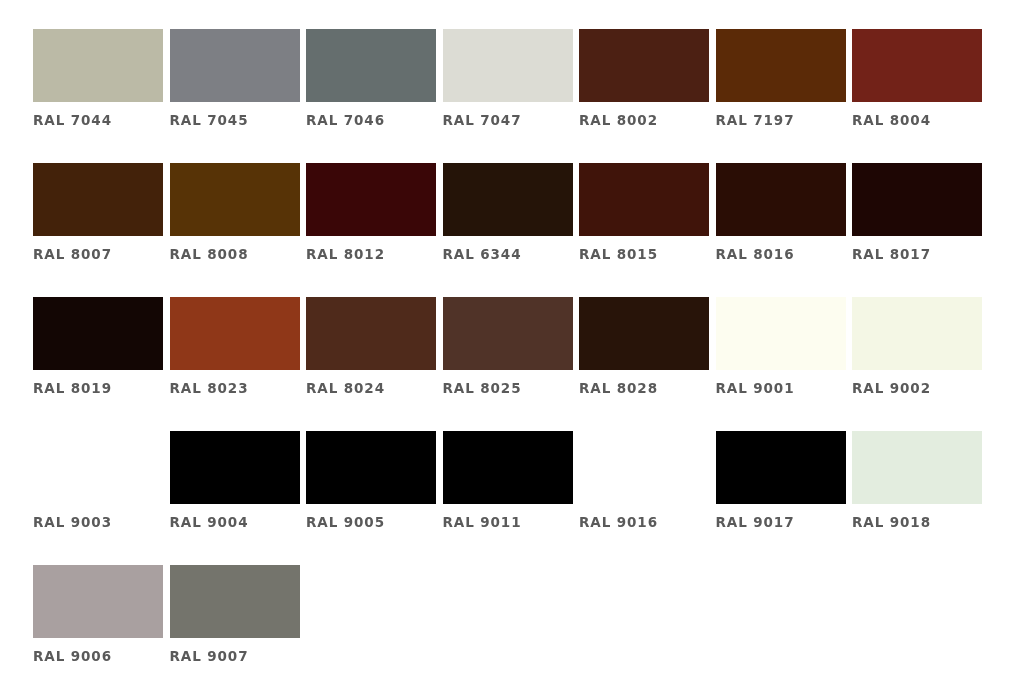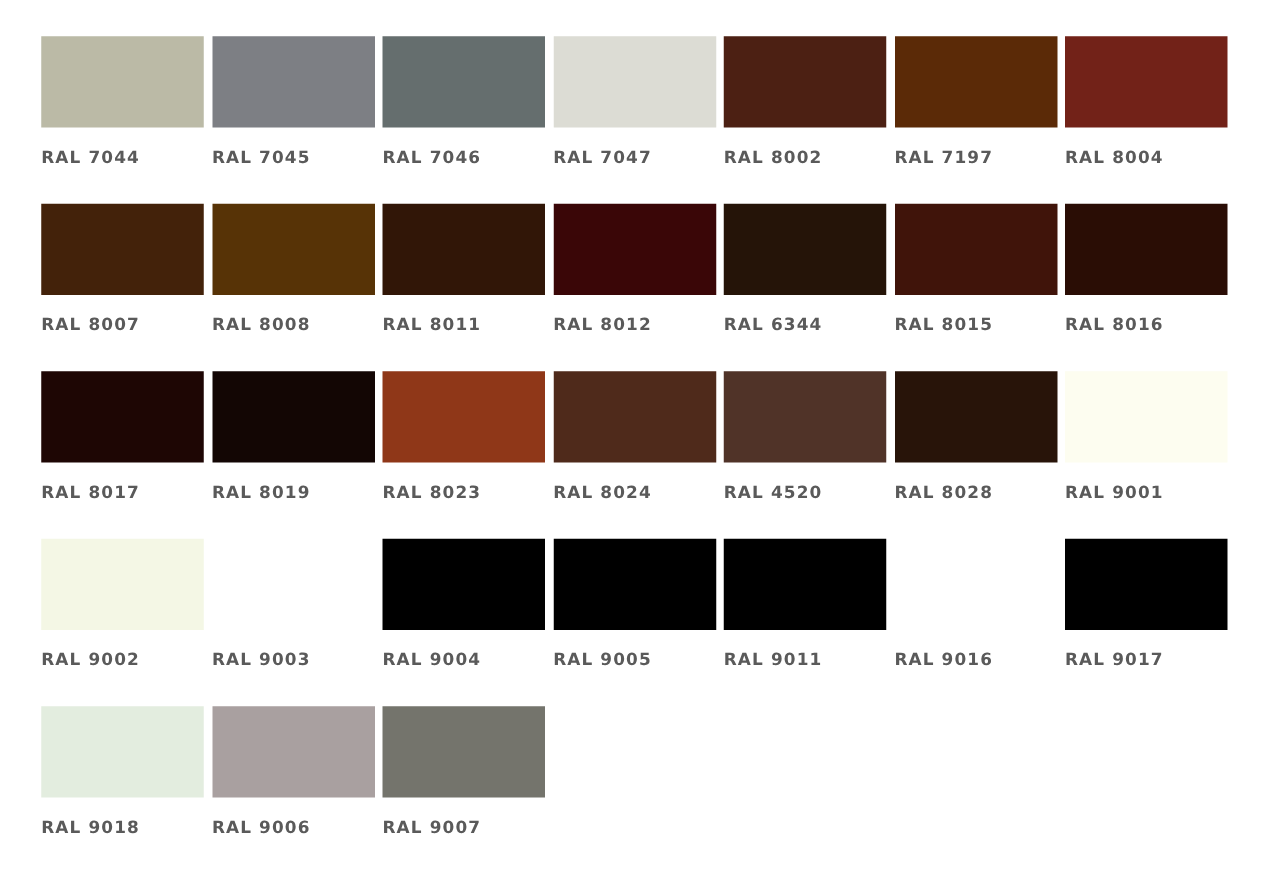--- a/index.html
+++ b/index.html
@@ -35,21 +35,21 @@
     height: 134px;
   }
   .swatch-chip {
     width: 130px;
     height: 73px;
     display: block;
     background: #ffffff;
   }
   .swatch-label {
     display: block;
-    margin-top: 16px;
+    margin-top: 10px;
     font-size: 13.5px;
     font-weight: bold;
     color: #5a5a5a;
     letter-spacing: 0.9px;
     white-space: nowrap;
     font-family: "DejaVu Sans", "Liberation Sans", sans-serif;
   }
 </style>
 </head>
 <body>
@@ -86,24 +86,20 @@
       </div>
       <div class="swatch-cell">
         <div class="swatch-chip" style="background: rgb(67, 34, 10);"></div>
         <div class="swatch-label">RAL 8007</div>
       </div>
       <div class="swatch-cell">
         <div class="swatch-chip" style="background: rgb(87, 51, 6);"></div>
         <div class="swatch-label">RAL 8008</div>
       </div>
       <div class="swatch-cell">
-        <div class="swatch-chip" style="background: rgb(49, 22, 7);"></div>
-        <div class="swatch-label">RAL 8011</div>
-      </div>
-      <div class="swatch-cell">
         <div class="swatch-chip" style="background: rgb(58, 6, 7);"></div>
         <div class="swatch-label">RAL 8012</div>
       </div>
       <div class="swatch-cell">
         <div class="swatch-chip" style="background: rgb(37, 20, 8);"></div>
         <div class="swatch-label">RAL 6344</div>
       </div>
       <div class="swatch-cell">
         <div class="swatch-chip" style="background: rgb(64, 20, 10);"></div>
         <div class="swatch-label">RAL 8015</div>
@@ -123,21 +119,21 @@
       <div class="swatch-cell">
         <div class="swatch-chip" style="background: rgb(143, 55, 24);"></div>
         <div class="swatch-label">RAL 8023</div>
       </div>
       <div class="swatch-cell">
         <div class="swatch-chip" style="background: rgb(79, 42, 27);"></div>
         <div class="swatch-label">RAL 8024</div>
       </div>
       <div class="swatch-cell">
         <div class="swatch-chip" style="background: rgb(80, 51, 40);"></div>
-        <div class="swatch-label">RAL 4520</div>
+        <div class="swatch-label">RAL 8025</div>
       </div>
       <div class="swatch-cell">
         <div class="swatch-chip" style="background: rgb(40, 20, 9);"></div>
         <div class="swatch-label">RAL 8028</div>
       </div>
       <div class="swatch-cell">
         <div class="swatch-chip" style="background: rgb(253, 253, 240);"></div>
         <div class="swatch-label">RAL 9001</div>
       </div>
       <div class="swatch-cell">

